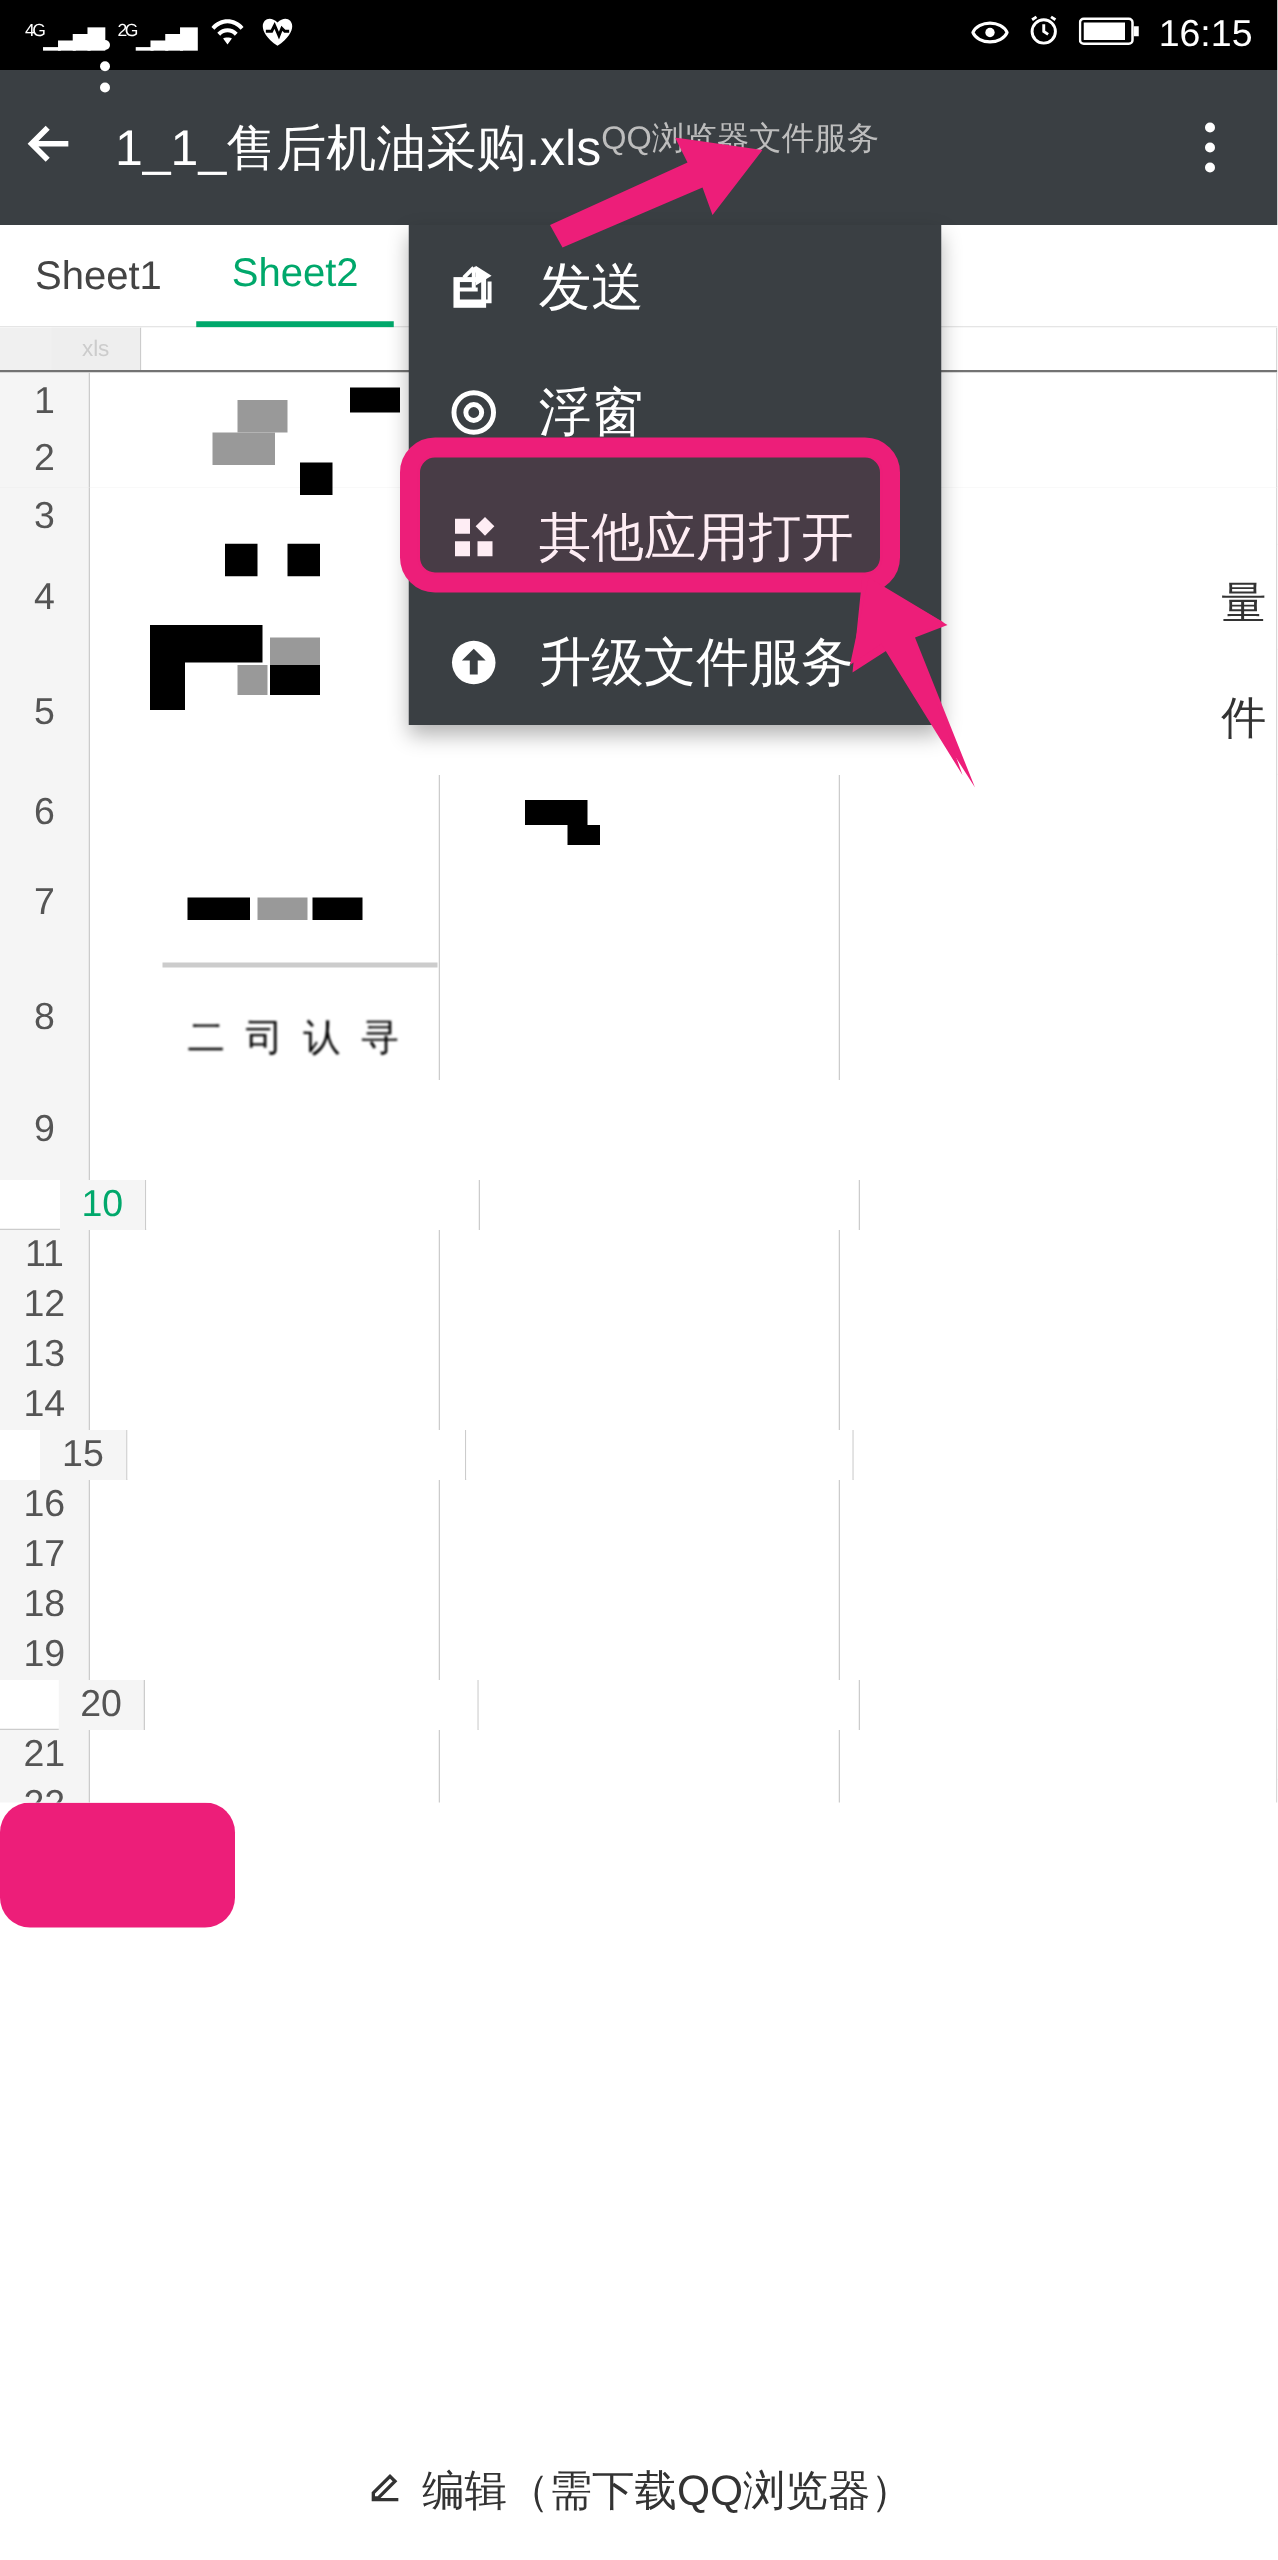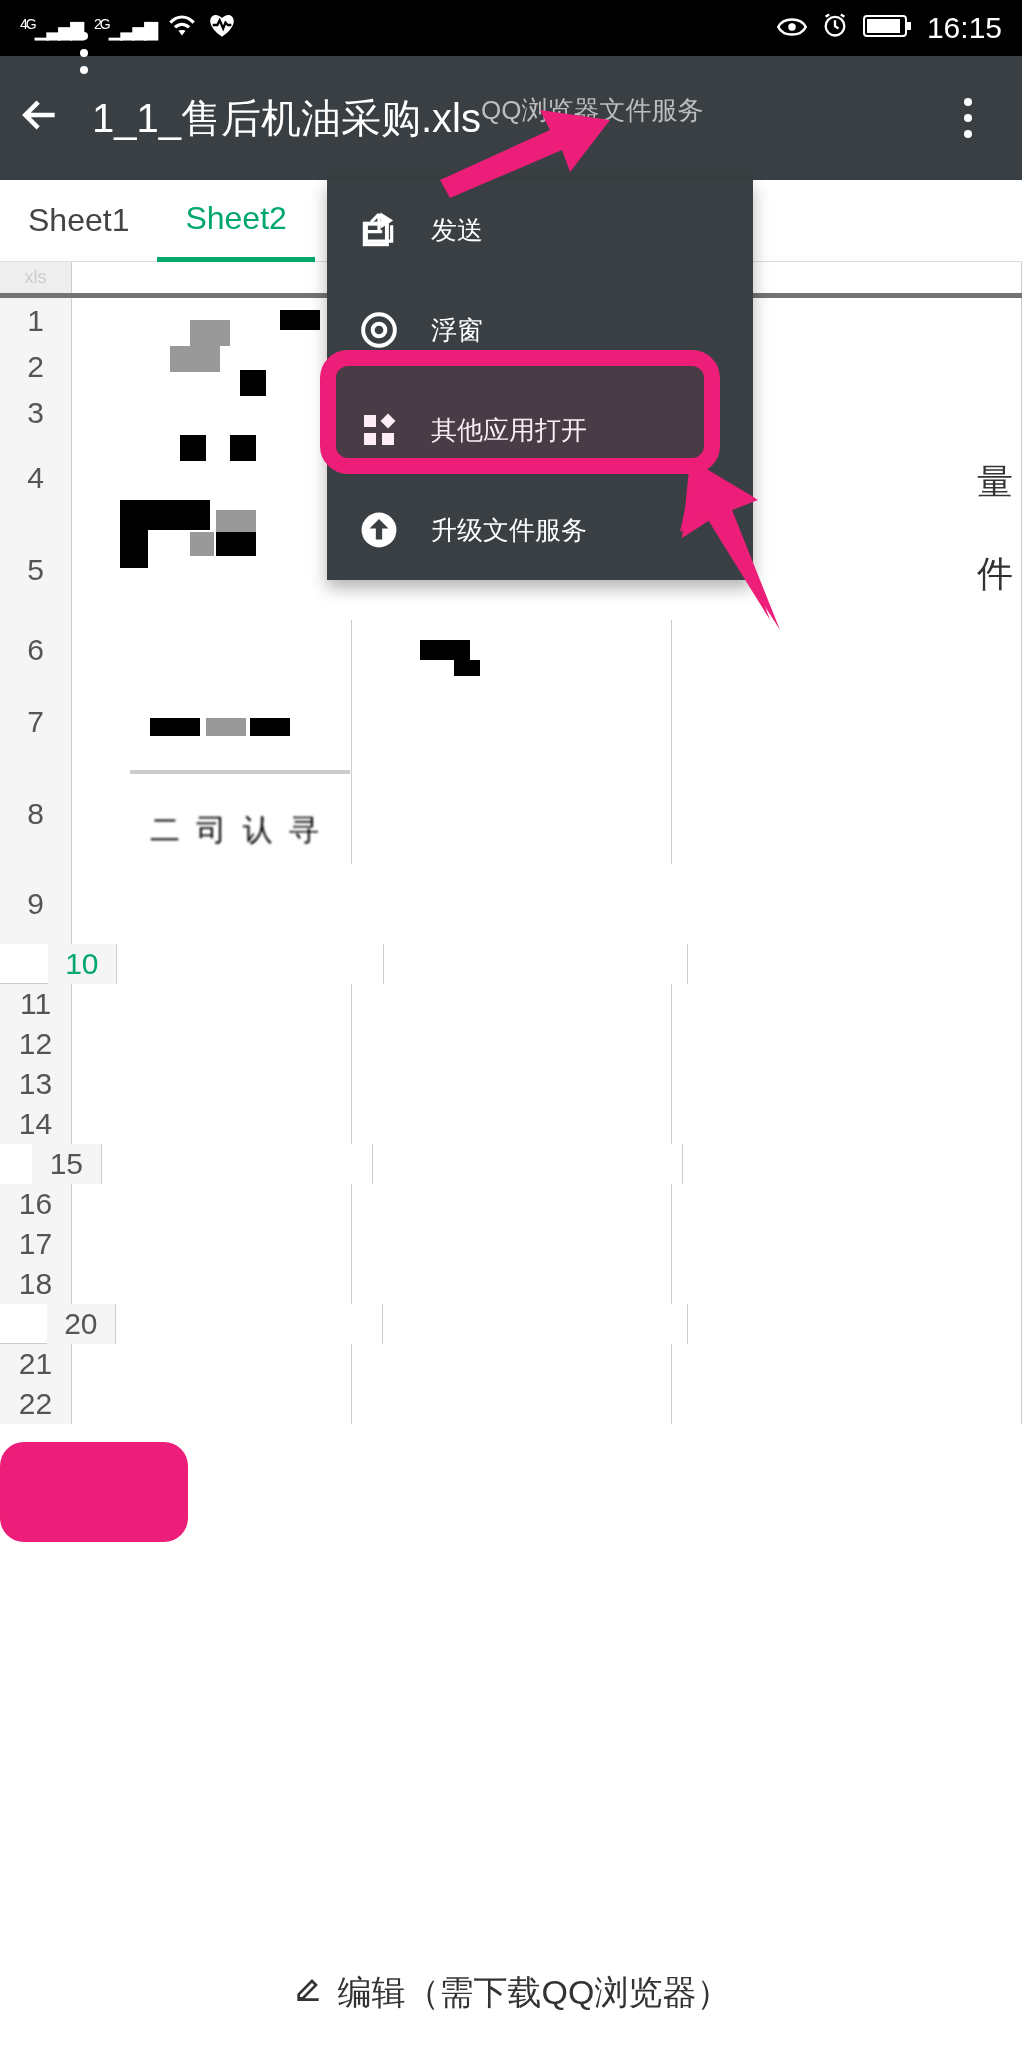--- a/index.html
+++ b/index.html
@@ -57,21 +57,21 @@
     font-size: 32px;
     color: #444;
   }
   .tab.active { color: #00a86b; border-bottom: 5px solid #00a86b; }
   .spreadsheet {
     position: relative;
     background: #fff;
     height: 1180px;
     overflow: hidden;
   }
-  .col-header-row { display: flex; height: 36px; background: #f0f0f0; border-bottom:5px solid #737373;}
+  .col-header-row { display: flex; height: 36px; background: #f0f0f0; border-bottom:2px solid #737373;padding-left:41px;}
   .corner { width: 72px; background:#eee; border-right:1px solid #ccc; font-size:18px; color:#ccc; display:flex; align-items:center; justify-content:center;}
   .row { display: flex; border-bottom: 1px solid #ccc; }
   .row-header {
     width: 72px;
     background: #f5f5f5;
     border-right: 1px solid #ccc;
     display: flex;
     align-items: center;
     justify-content: center;
     font-size: 30px;
@@ -108,21 +108,21 @@
     background: #3a3f43;
     z-index: 10;
     box-shadow: 0 8px 16px rgba(0,0,0,0.3);
   }
   .menu-item {
     height: 100px;
     display: flex;
     align-items: center;
     padding: 0 30px;
     color: #fff;
-    font-size: 26px;
+    font-size: 42px;
   }
   .menu-icon { width: 44px; height: 44px; margin-right: 30px; display:flex; align-items:center; justify-content:center;}
   
   
   .hl-box {
     position: absolute;
     border: 16px solid #ed1e79;
     border-radius: 28px;
     pointer-events: none;
     z-index: 20;
@@ -328,20 +328,26 @@
       <div class="cell" style="width: 350px; height: 40px;"></div>
     </div>
     <div class="row h-short" style="height: 40px;">
       <div class="row-header" style="height: 40px; text-align: center;">17</div>
       <div class="cell" style="width: 280px; height: 40px;"></div>
       <div class="cell" style="width: 320px; height: 40px;"></div>
       <div class="cell" style="width: 350px; height: 40px;"></div>
     </div>
     <div class="row h-short" style="height: 40px;">
       <div class="row-header" style="height: 40px;">18</div>
+      <div class="cell" style="width: 280px; height: 40px;"></div>
+      <div class="cell" style="width: 320px; height: 40px;"></div>
+      <div class="cell" style="width: 350px; height: 40px;"></div>
+    </div>
+    <div class="row h-short" style="height: 40px;">
+      <div class="row-header" style="height: 40px;">19</div>
       <div class="cell" style="width: 280px; height: 40px;"></div>
       <div class="cell" style="width: 320px; height: 40px;"></div>
       <div class="cell" style="width: 350px; height: 40px;"></div>
     </div>
     <div class="row h-short" style="height: 40px; padding-left: 47px;">
       <div class="row-header" style="height: 40px;">20</div>
       <div class="cell" style="width: 280px; height: 40px;"></div>
       <div class="cell" style="width: 320px; height: 40px;"></div>
       <div class="cell" style="width: 350px; height: 40px;"></div>
     </div>

